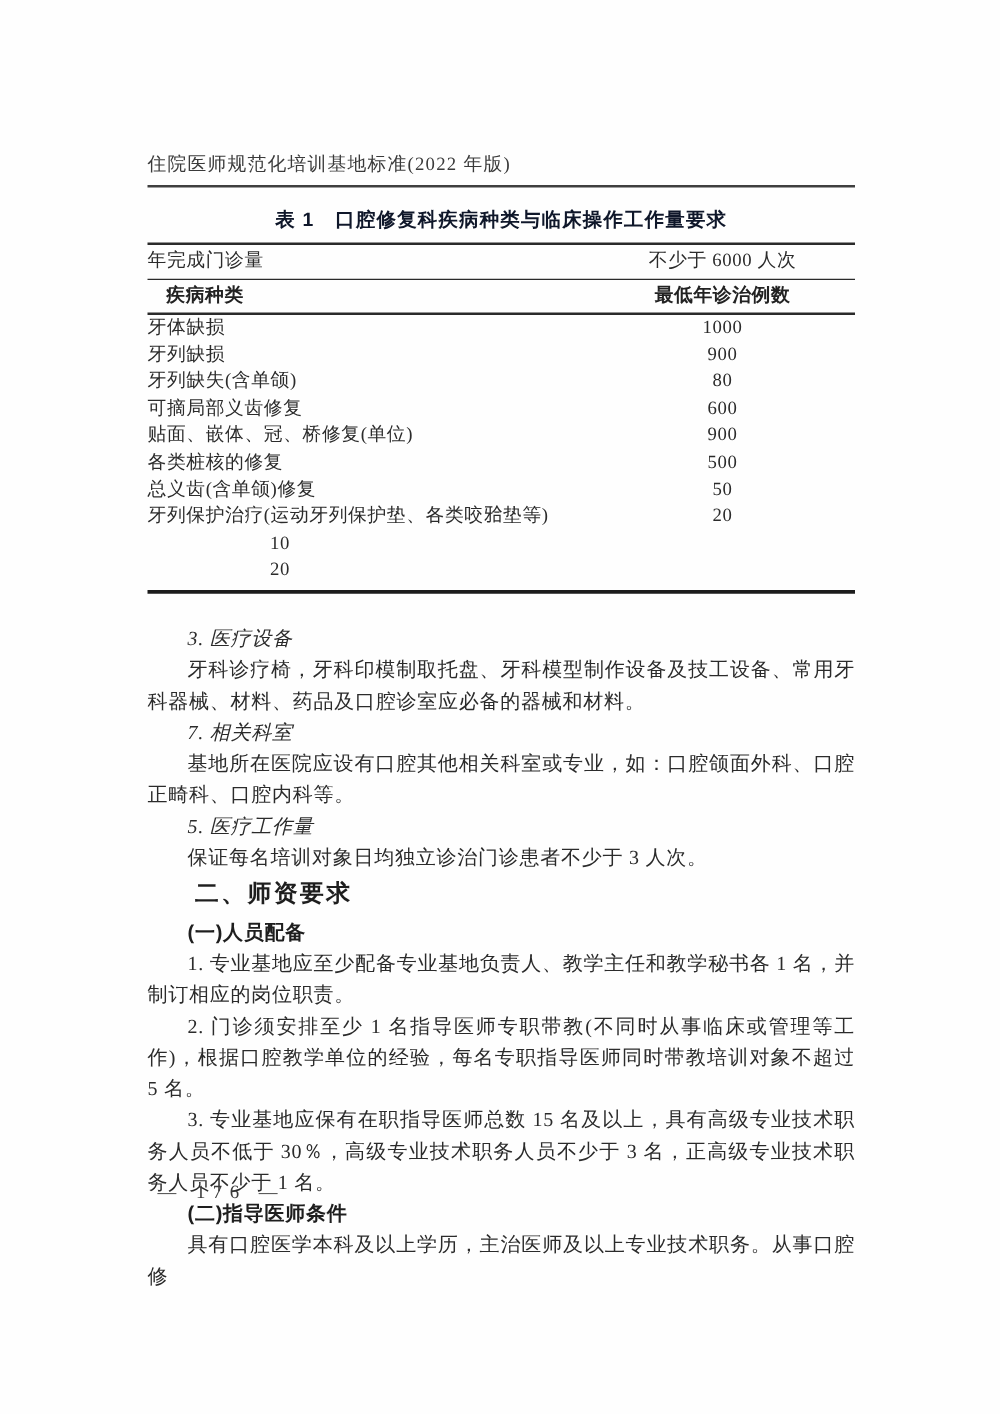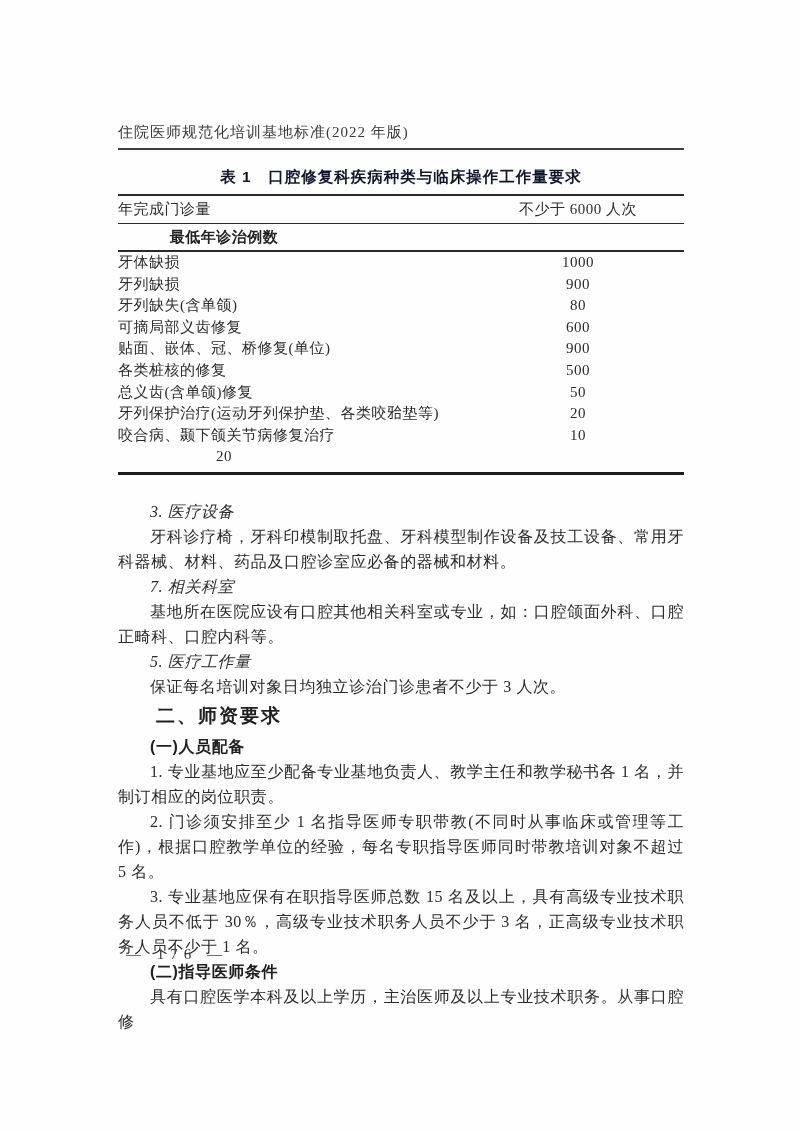--- a/index.html
+++ b/index.html
@@ -105,20 +105,21 @@
     <div class="doc-header">住院医师规范化培训基地标准(2022 年版)</div>
 
     <div class="table-title">表 1　口腔修复科疾病种类与临床操作工作量要求</div>
 
     <div class="data-table">
       <div class="trow vol-row">
         <div class="tlabel">年完成门诊量</div>
         <div class="tvalue">不少于 6000 人次</div>
       </div>
       <div class="trow head-row">
+        <div class="tlabel">疾病种类</div>
         <div class="tvalue">最低年诊治例数</div>
       </div>
       <div class="trow drow">
         <div class="tlabel">牙体缺损</div>
         <div class="tvalue">1000</div>
       </div>
       <div class="trow drow">
         <div class="tlabel">牙列缺损</div>
         <div class="tvalue">900</div>
       </div>
@@ -140,21 +141,20 @@
       </div>
       <div class="trow drow">
         <div class="tlabel">总义齿(含单颌)修复</div>
         <div class="tvalue">50</div>
       </div>
       <div class="trow drow">
         <div class="tlabel">牙列保护治疗(运动牙列保护垫、各类咬𬌗垫等)</div>
         <div class="tvalue">20</div>
       </div>
       <div class="trow drow">
-        <div class="tlabel">咬合病、颞下颌关节病修复治疗</div>
         <div class="tvalue">10</div>
       </div>
       <div class="trow multi-row">
         <div class="tvalue">20</div>
       </div>
     </div>
 
     <div class="body-text">
       <p class="kai">3. 医疗设备</p>
       <p>牙科诊疗椅，牙科印模制取托盘、牙科模型制作设备及技工设备、常用牙科器械、材料、药品及口腔诊室应必备的器械和材料。</p>

